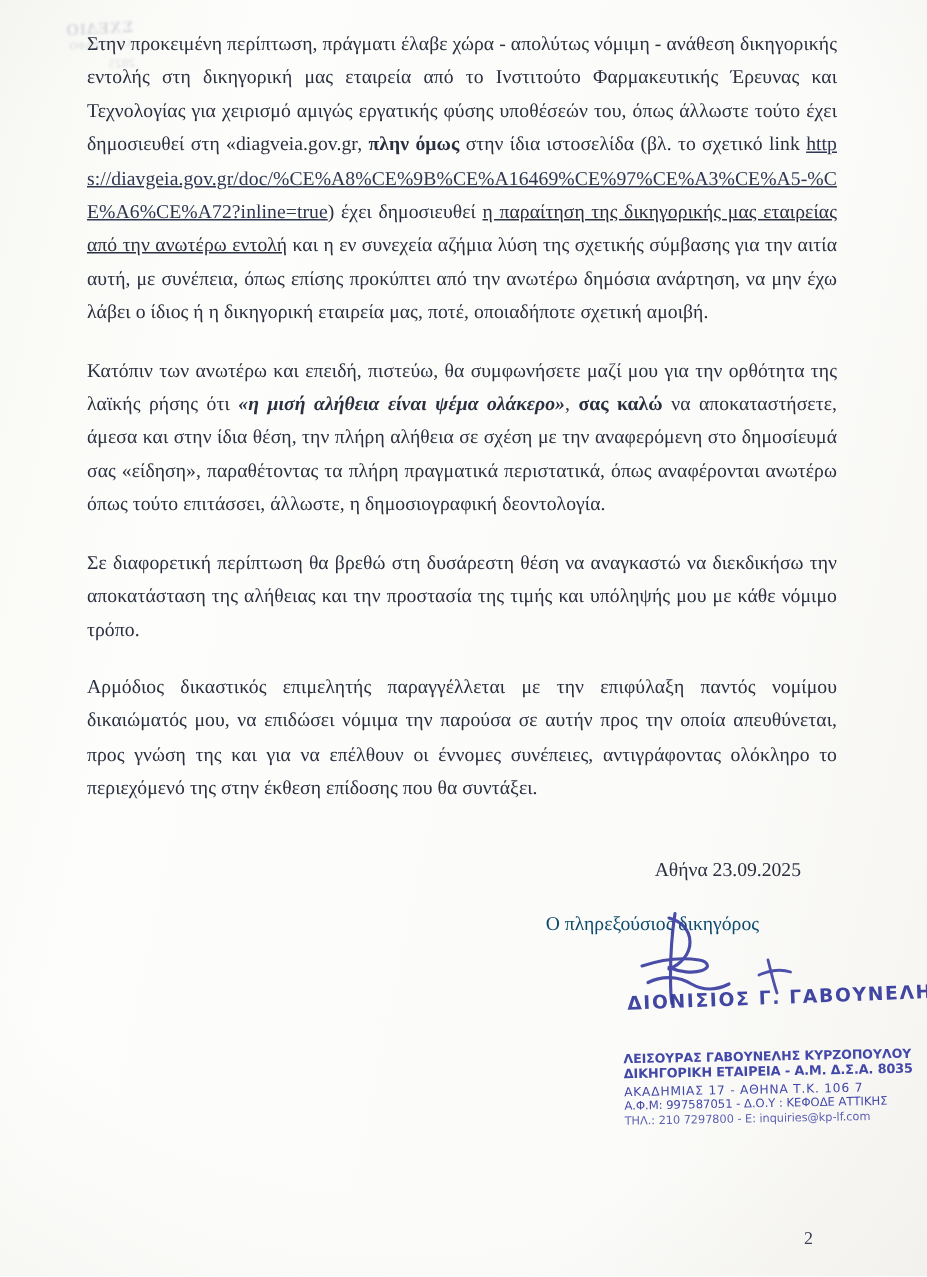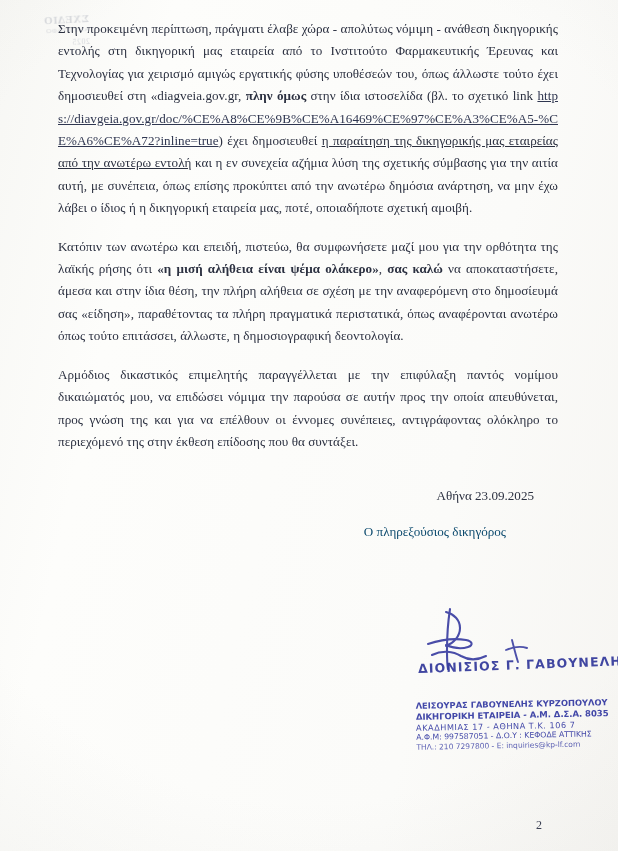--- a/index.html
+++ b/index.html
@@ -71,21 +71,21 @@
   }
   p.body.tight { margin-bottom: 15px; }
 
   .lnk {
     text-decoration: underline;
     color: #2f3650;
     word-break: break-all;
   }
   .uline { text-decoration: underline; }
   .b { font-weight: bold; }
-  .bi { font-weight: bold; }
+  .bi { font-weight: bold; font-style: italic; }
 
   .sign-block {
     margin-top: 32px;
     text-align: right;
   }
   .sign-line {
     font-size: 13.1px;
     line-height: 22px;
     color: #2b3040;
     padding-right: 24px;
@@ -165,20 +165,21 @@
     <span class="g3">2025</span>
   </div>
 
   <div class="content">
 
     <p class="body"><span>Στην προκειμένη περίπτωση, πράγματι έλαβε χώρα - απολύτως νόμιμη - ανάθεση δικηγορικής εντολής στη δικηγορική μας εταιρεία από το Ινστιτούτο Φαρμακευτικής Έρευνας και Τεχνολογίας για χειρισμό αμιγώς εργατικής φύσης υποθέσεών του, όπως άλλωστε τούτο έχει δημοσιευθεί στη «diagveia.gov.gr, </span><span class="b">πλην όμως</span><span> στην ίδια ιστοσελίδα  (βλ. το σχετικό link </span><a class="lnk" href="#">https://diavgeia.gov.gr/doc/%CE%A8%CE%9B%CE%A16469%CE%97%CE%A3%CE%A5-%CE%A6%CE%A72?inline=true</a><span>) έχει δημοσιευθεί </span><span class="uline">η παραίτηση της δικηγορικής μας εταιρείας από την ανωτέρω εντολή</span><span> και η εν συνεχεία αζήμια λύση της σχετικής σύμβασης για την αιτία αυτή, με συνέπεια, όπως επίσης προκύπτει από την ανωτέρω δημόσια ανάρτηση, να μην έχω λάβει ο ίδιος ή η δικηγορική εταιρεία μας, ποτέ, οποιαδήποτε σχετική αμοιβή.</span></p>
 
 
     <p class="body"><span>Κατόπιν των ανωτέρω και επειδή, πιστεύω, θα συμφωνήσετε μαζί μου για την ορθότητα της λαϊκής ρήσης ότι </span><span class="bi">«η μισή αλήθεια είναι ψέμα ολάκερο»</span><span>, </span><span class="b">σας καλώ</span><span> να αποκαταστήσετε, άμεσα και στην ίδια θέση, την πλήρη αλήθεια σε σχέση με την αναφερόμενη στο δημοσίευμά σας «είδηση», παραθέτοντας τα πλήρη πραγματικά περιστατικά, όπως αναφέρονται ανωτέρω όπως τούτο επιτάσσει, άλλωστε, η δημοσιογραφική δεοντολογία.</span></p>
 
+    <p class="body">Σε διαφορετική περίπτωση θα βρεθώ στη δυσάρεστη θέση να αναγκαστώ να διεκδικήσω την αποκατάσταση της αλήθειας και την προστασία της τιμής και υπόληψής μου με  κάθε νόμιμο τρόπο.</p>
 
     <p class="body tight">Αρμόδιος δικαστικός επιμελητής παραγγέλλεται με την επιφύλαξη παντός νομίμου δικαιώματός μου, να επιδώσει νόμιμα την παρούσα σε αυτήν προς την οποία απευθύνεται, προς γνώση της και για να επέλθουν οι έννομες συνέπειες, αντιγράφοντας ολόκληρο το περιεχόμενό της στην έκθεση επίδοσης που θα συντάξει.</p>
 
     <div class="sign-block">
       <div class="sign-line">Αθήνα 23.09.2025</div>
       <div class="sign-role">Ο πληρεξούσιος δικηγόρος</div>
     </div>
   </div>
 
   <div class="signature-area">

